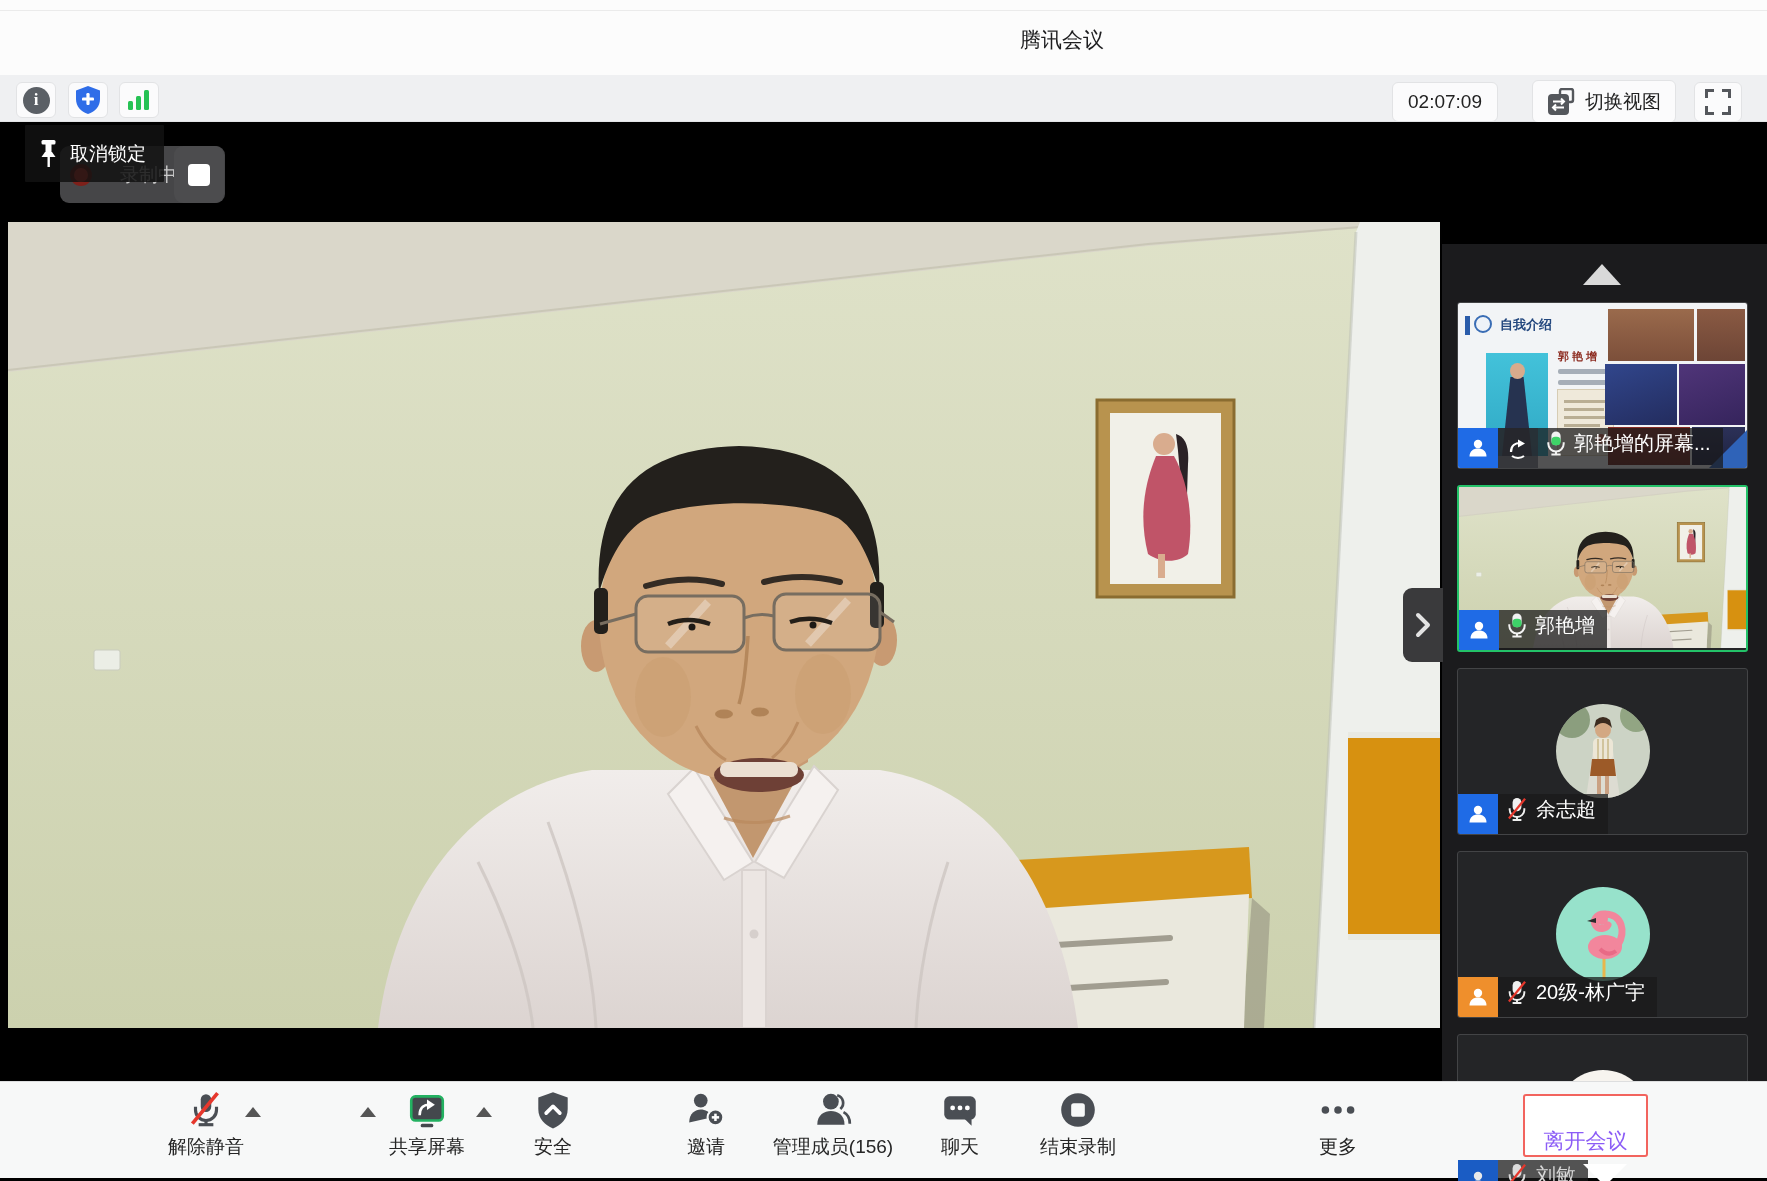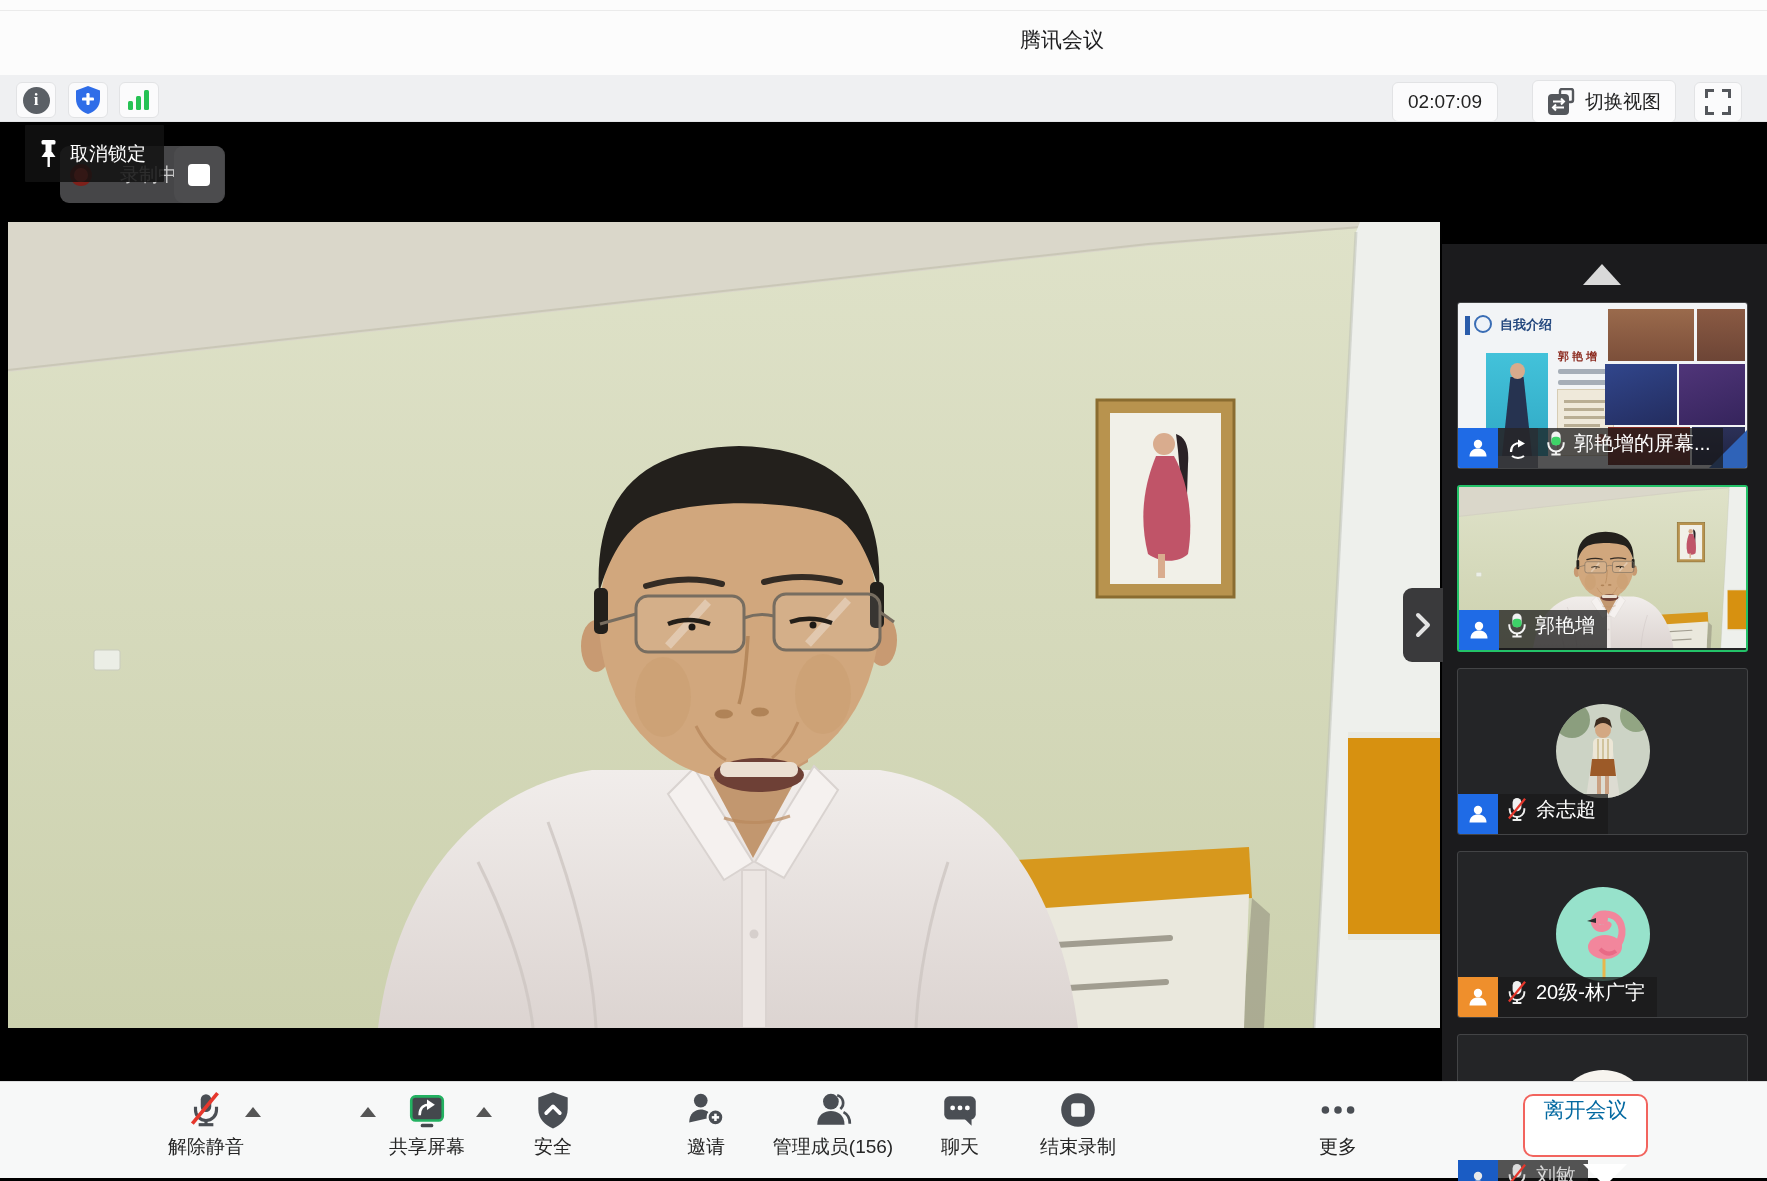--- a/index.html
+++ b/index.html
@@ -72,21 +72,21 @@
   
   .collapse-tab{position:absolute;left:1403px;top:466px;width:40px;height:74px;background:#3a3a3c;border-radius:9px 0 0 9px;display:flex;align-items:center;justify-content:center;z-index:4;}
 
   
   .bottombar{position:absolute;left:0;top:1081px;width:1767px;height:100px;background:#f7f8f8;border-top:1px solid #dddedf;}
   .bb-black{position:absolute;left:0;bottom:0;width:100%;height:3px;background:#000;}
   .bt-item{position:absolute;top:7px;transform:translateX(-50%);display:flex;flex-direction:column;align-items:center;width:170px;cursor:default;}
   .bt-ico{width:42px;height:42px;}
   .bt-label{margin-top:3px;font-size:19px;color:#262626;white-space:nowrap;}
   .caret{position:absolute;top:25px;width:0;height:0;border-left:8px solid transparent;border-right:8px solid transparent;border-bottom:10px solid #555;}
-  .leave-btn{position:absolute;left:1523px;top:12px;width:125px;height:63px;background:#fff;border:2px solid #f2645e;border-radius:10px;color:#0369a1;font-size:21px;display:flex;align-items:flex-start;justify-content:center;}
+  .leave-btn{position:absolute;left:1523px;top:12px;width:125px;height:63px;background:#fff;border:2px solid #f2645e;border-radius:3px;color:#8b5cf6;font-size:21px;display:flex;align-items:flex-end;justify-content:center;}
 </style>
 </head>
 <body>
 
 <div id="app">
 
   <div class="titlebar">
     <div class="winline"></div>
     <div class="app-title">腾讯会议</div>
   </div>

